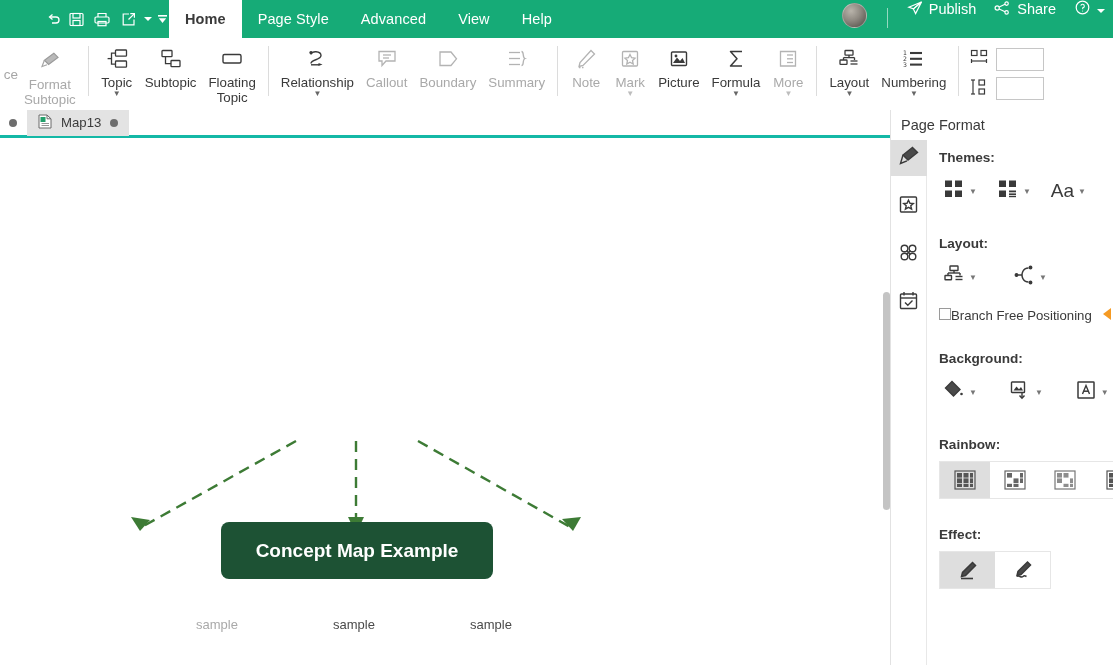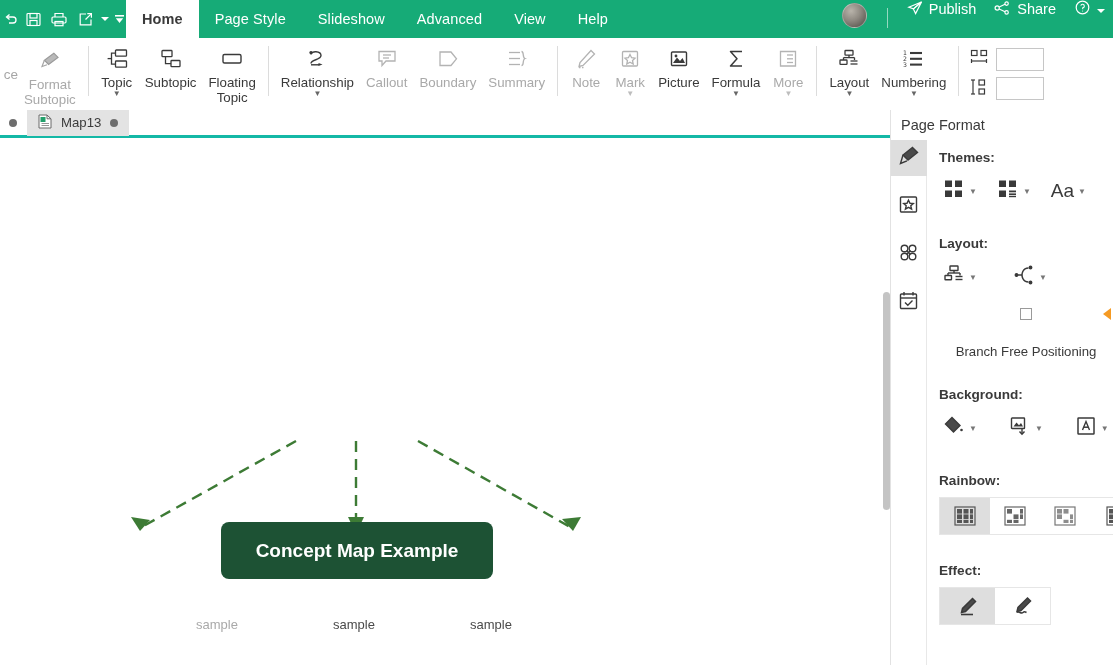--- a/index.html
+++ b/index.html
@@ -9,21 +9,21 @@
     overflow: hidden;
     font-family: "Liberation Sans", sans-serif;
     background: #ffffff;
   }
   .app { position: relative; width: 1113px; height: 665px; }
 
   
   .titlebar {
     position: absolute; top: 0; left: 0; width: 1113px; height: 38px;
     background: #16ab77;
-    display: flex; align-items: stretch;
+    display: flex; align-items: stretch; padding-left: 43px;
   }
   .qat { display: flex; align-items: center; height: 38px; padding-left: 2px; }
   .qat-btn {
     width: 26px; height: 38px; display: flex; align-items: center; justify-content: center;
     color: #ffffff;
   }
   .qat-btn svg { display: block; }
   .qat-caret {
     width: 14px; height: 38px; display: flex; align-items: center; justify-content: center;
   }
@@ -155,21 +155,21 @@
   }
   .rail-btn.active { background: #dedede; }
   .panel-content { flex: 1; padding: 10px 0 0 12px; overflow: hidden; position: relative; }
   .sec-title { font-size: 13.6px; font-weight: bold; color: #3a3a3a; margin: 0 0 9px 0; }
   .sec-title.t2 { margin-top: 28px; }
   .icon-row { display: flex; align-items: center; gap: 0px; }
   .icon-dd {
     display: flex; align-items: center; gap: 4px; padding: 4px 6px 4px 4px; margin-right: 10px;
   }
   .caret-sm { font-size: 8px; color: #777; }
-  .check-row { display: flex; align-items: center; gap: 24px; margin-top: 14px; flex-direction: column; }
+  .check-row { display: flex; gap: 0; margin-top: 14px; }
   .checkbox {
     width: 12px; height: 12px; border: 1px solid #9a9a9a; background: #fff;
   }
   .check-lbl { font-size: 13.2px; color: #3a3a3a; }
   .orange-marker {
     position: absolute; right: 2px; width: 0; height: 0;
     border-top: 6px solid transparent; border-bottom: 6px solid transparent;
     border-right: 8px solid #f59a23;
   }
   .swatch-row { display: flex; align-items: stretch; border: 1px solid #e6e6e6; width: 200px; height: 38px; }
@@ -224,21 +224,20 @@
         <svg width="11" height="11" viewBox="0 0 11 11" fill="#fff">
           <rect x="1" y="1" width="9" height="1.6"></rect>
             <path d="M1.8 4.2 H9.2 L5.5 9 Z"></path>
         </svg>
       </div>
     </div>
 
     <div class="tabs">
       <div class="tab active">Home</div>
       <div class="tab">Page Style</div>
-      <div class="tab">Slideshow</div>
       <div class="tab">Advanced</div>
       <div class="tab">View</div>
       <div class="tab">Help</div>
     </div>
 
     <div class="title-right">
       <div class="avatar"></div>
       <div class="vdiv"></div>
       <div class="tr-item">
         <span>

